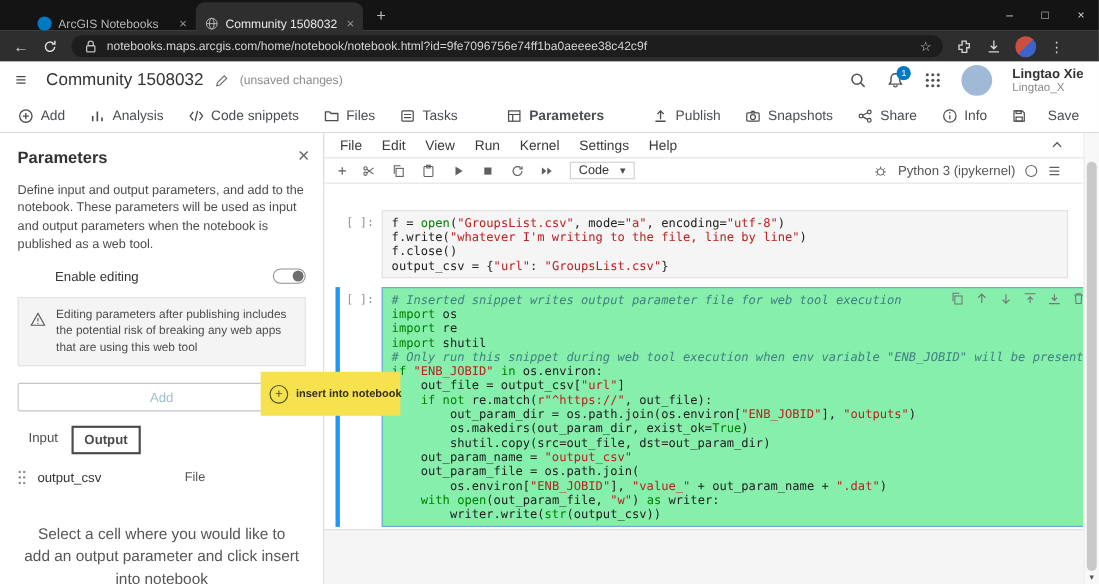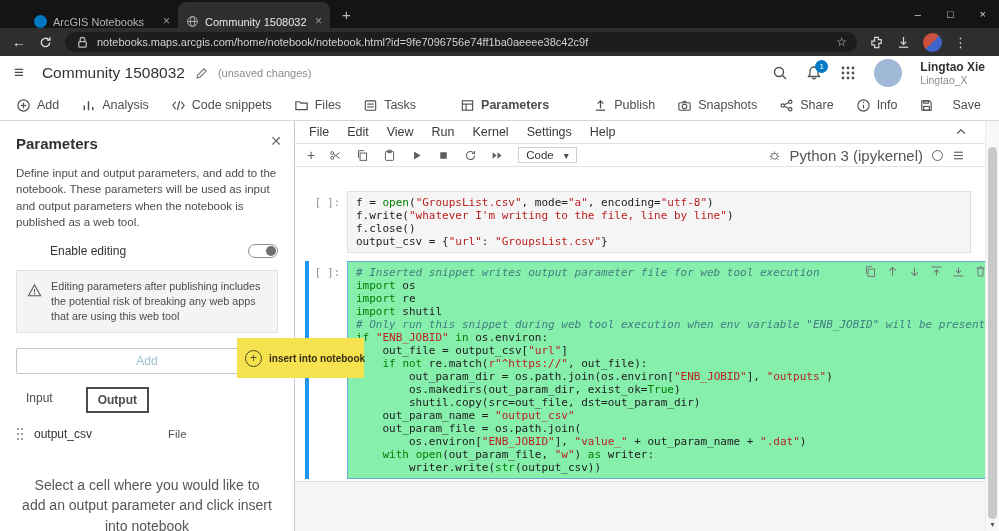--- a/index.html
+++ b/index.html
@@ -60,21 +60,21 @@
   .panel-close { position:absolute; top:12px; right:12px; font-size:14px; color:#6e6e6e; }
   .panel-title { font-size:15px; font-weight:600; color:#323232; margin-bottom:13px; }
   .panel-desc { font-size:11.5px; color:#4c4c4c; line-height:1.42; margin-bottom:14px; }
   .enable-row { display:flex; align-items:center; justify-content:space-between; margin-bottom:12px;margin-left:34px; }
   .enable-label { font-size:12px; color:#333; }
   .toggle { width:30px; height:14px; border:1px solid #8f8f8f; border-radius:8px; position:relative; background:#fff; }
   .toggle-knob { position:absolute; right:1px; top:1px; width:10px; height:10px; border-radius:50%; background:#6e6e6e; }
   .warning-box { display:flex; gap:9px; align-items:flex-start; background:#f4f4f4; border:1px solid #e2e2e2; padding:8px 10px; font-size:10.8px; color:#4c4c4c; line-height:1.38; margin-bottom:15px; }
   .warning-box svg { width:15px; height:15px; flex:none; color:#5a5a5a; margin-top:4px; }
   .add-btn { border:1px solid #c6c6c6; border-radius:2px; text-align:center; padding:5px 0; font-size:12px; color:#9cc1cd; margin-bottom:13px; }
-  .ptabs { display:flex; gap:23px; margin-bottom:6px; }
+  .ptabs { display:flex; gap:2px; margin-bottom:6px; }
   .ptab { font-size:12px; color:#4c4c4c; padding:4px 10px; }
   .ptab.active { border:2px solid #4c4c4c; font-weight:700; }
   .param-row { position:relative; display:flex; align-items:center; gap:10px; padding:8px 0; font-size:12px; color:#333; }
   .param-row svg { width:8px; height:14px; color:#8a8a8a; }
   .param-type { position:absolute; left:152px; font-size:11.5px; color:#555; }
   .panel-hint { margin:26px auto 0; max-width:252px; text-align:center; font-size:14px; color:#565656; line-height:1.45; }
 
   
   .insert-pop { position:absolute; left:237px; top:338px; width:127px; height:40px; background:#f6e14e; display:flex; align-items:center; gap:7px; padding:0 8px; z-index:50; }
   .plus-circle { width:17px; height:17px; border:1.5px solid #4d4d21; border-radius:50%; color:#4d4d21; font-size:12px; line-height:1; display:flex; align-items:center; justify-content:center; flex:none; }
@@ -82,21 +82,21 @@
 
   
   .notebook { flex:1; position:relative; background:#fff; }
   .nb-menubar { height:23px; display:flex; align-items:center; gap:18px; padding:0 14px; font-size:12.5px; color:#3a3a3a; border-bottom:1px solid #e3e3e3; }
   .nb-collapse { margin-left:auto; margin-right:18px; }
   .nb-collapse svg { width:12px; height:12px; color:#555; display:block; }
   .nb-toolbar { height:23px; display:flex; align-items:center; gap:14px; padding:0 12px; border-bottom:1px solid #e3e3e3; color:#5f5f5f; }
   .nb-toolbar svg { width:13px; height:13px; display:block; }
   .code-select { display:flex; align-items:center; gap:10px; border:1px solid #cfcfcf; padding:1px 7px; font-size:11.5px; color:#333; }
   .nb-right { margin-left:auto; display:flex; align-items:center; gap:9px; margin-right:22px; }
-  .kernel-name { font-size:15px; color:#555; }
+  .kernel-name { font-size:12px; color:#555; }
   .kernel-status { width:11px; height:11px; border:1.5px solid #616161; border-radius:50%; }
 
   .nb-content { position:absolute; top:48px; left:0; right:14px; bottom:50px; padding-top:22px; overflow:hidden; background:#fff; }
   .nb-footer { position:absolute; left:0; right:14px; bottom:0; height:50px; background:#f5f5f5; border-top:1px solid #ddd; }
   .scrollbar { position:absolute; top:0; right:0; bottom:0; width:14px; background:#f8f8f8; border-left:1px solid #ebebeb; }
   .sb-thumb { position:absolute; left:2px; right:2px; top:26px; height:372px; background:#c9c9c9; border-radius:7px; }
   .sb-down { position:absolute; bottom:2px; left:0; right:0; text-align:center; font-size:8px; color:#555; }
 
   .cell { display:flex; position:relative; margin:0 14px 8px 10px; }
   .cell-bar { position:absolute; left:0; top:0; bottom:0; width:4px; background:transparent; }

